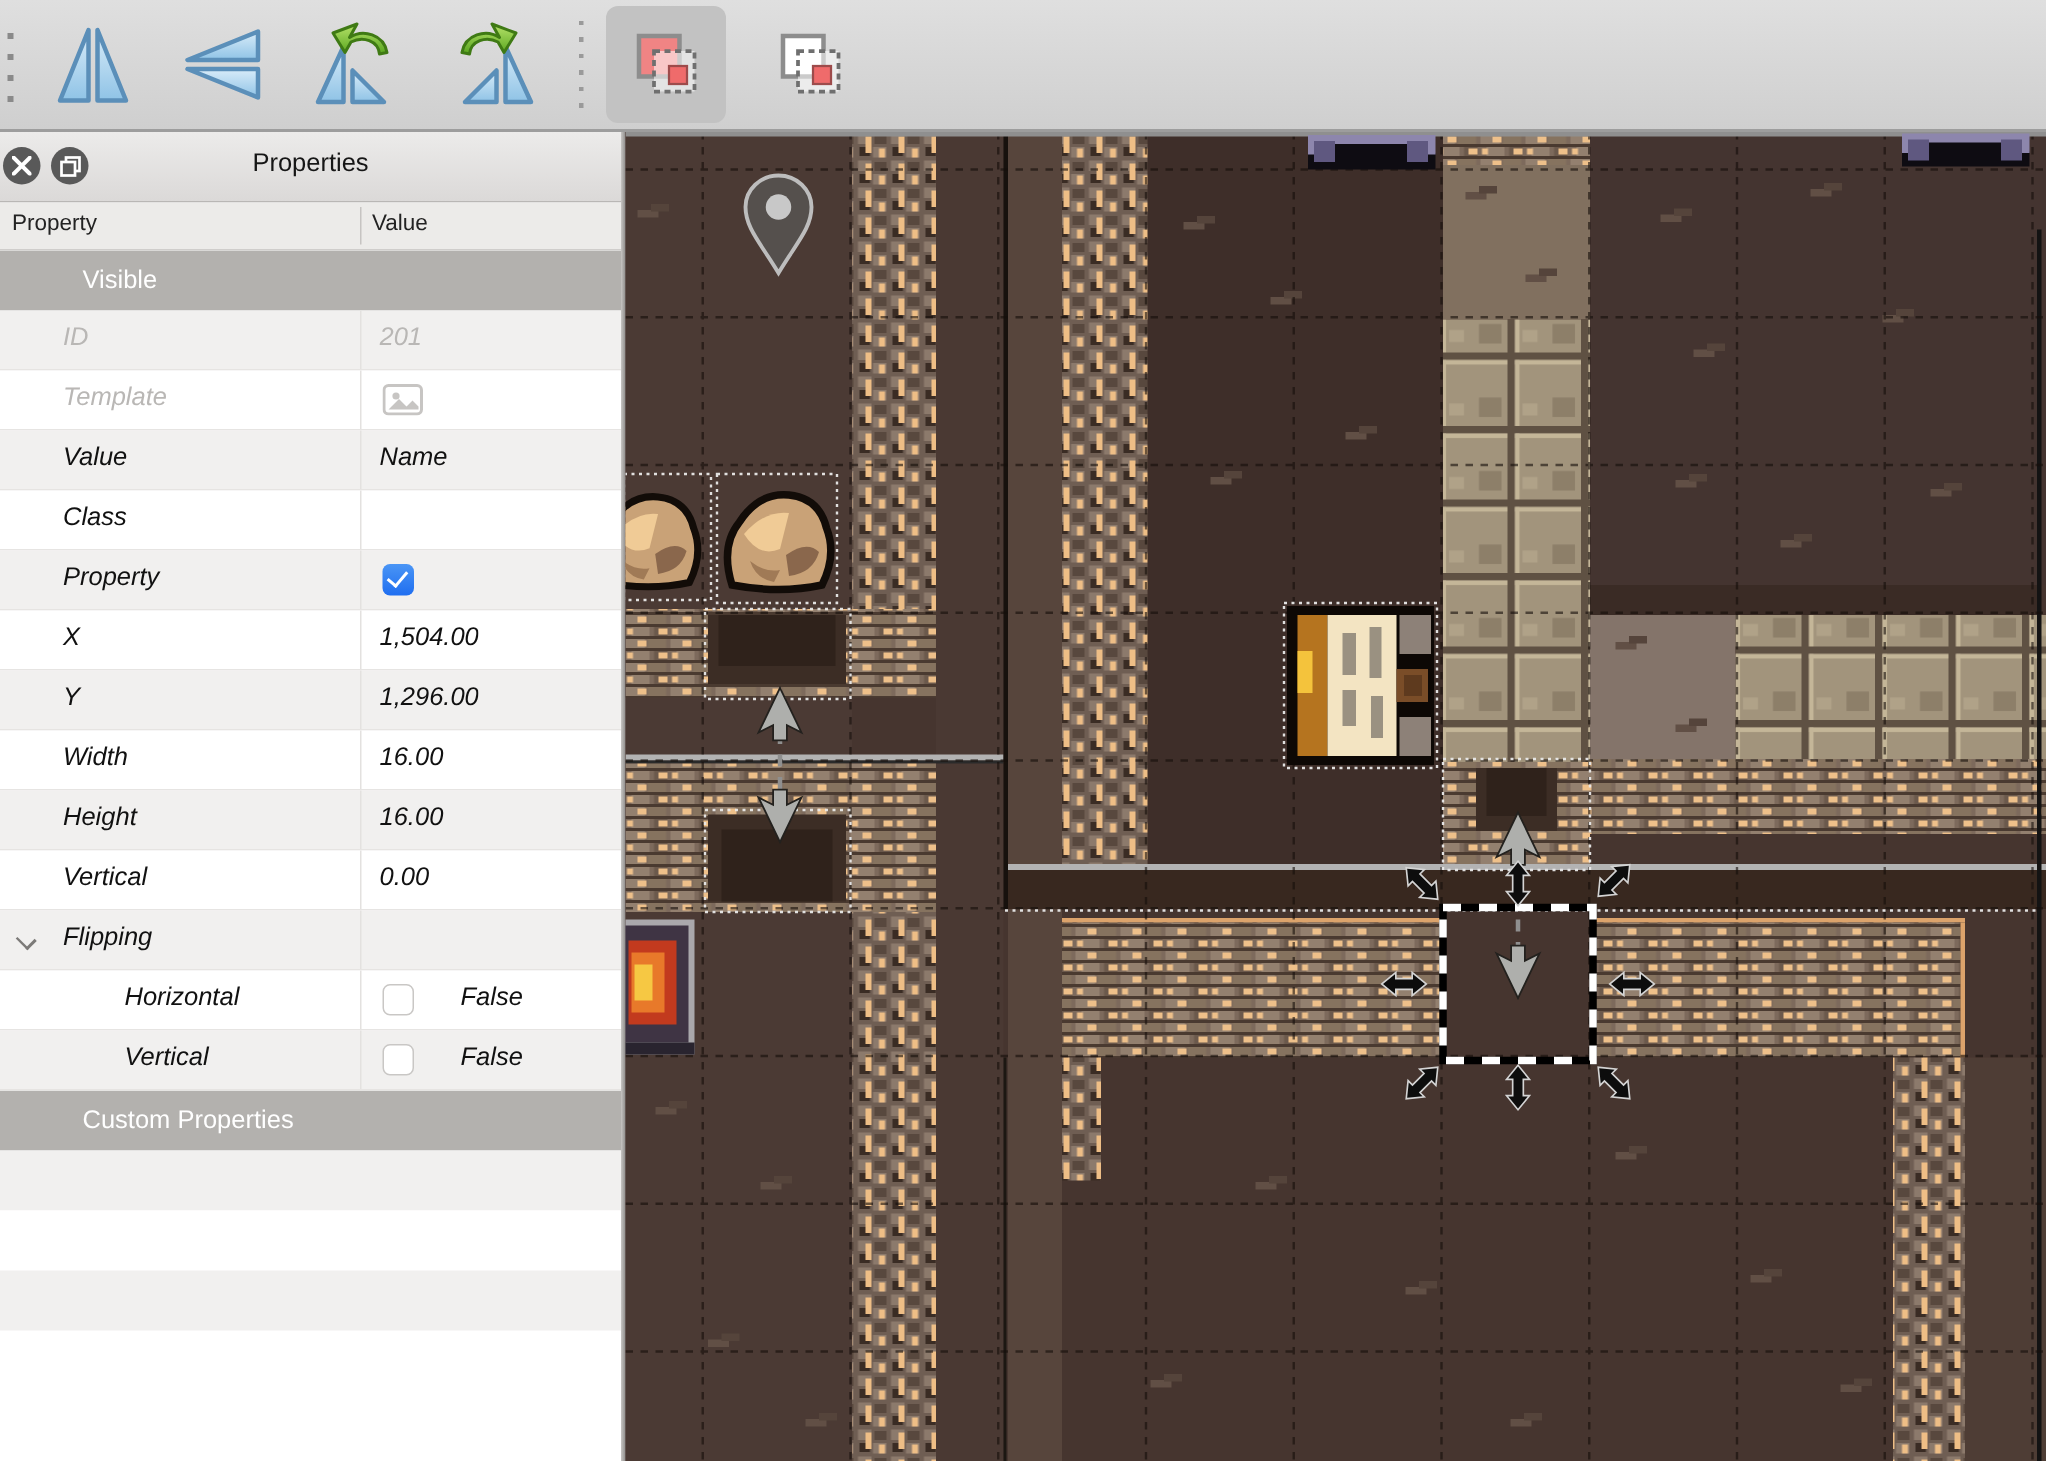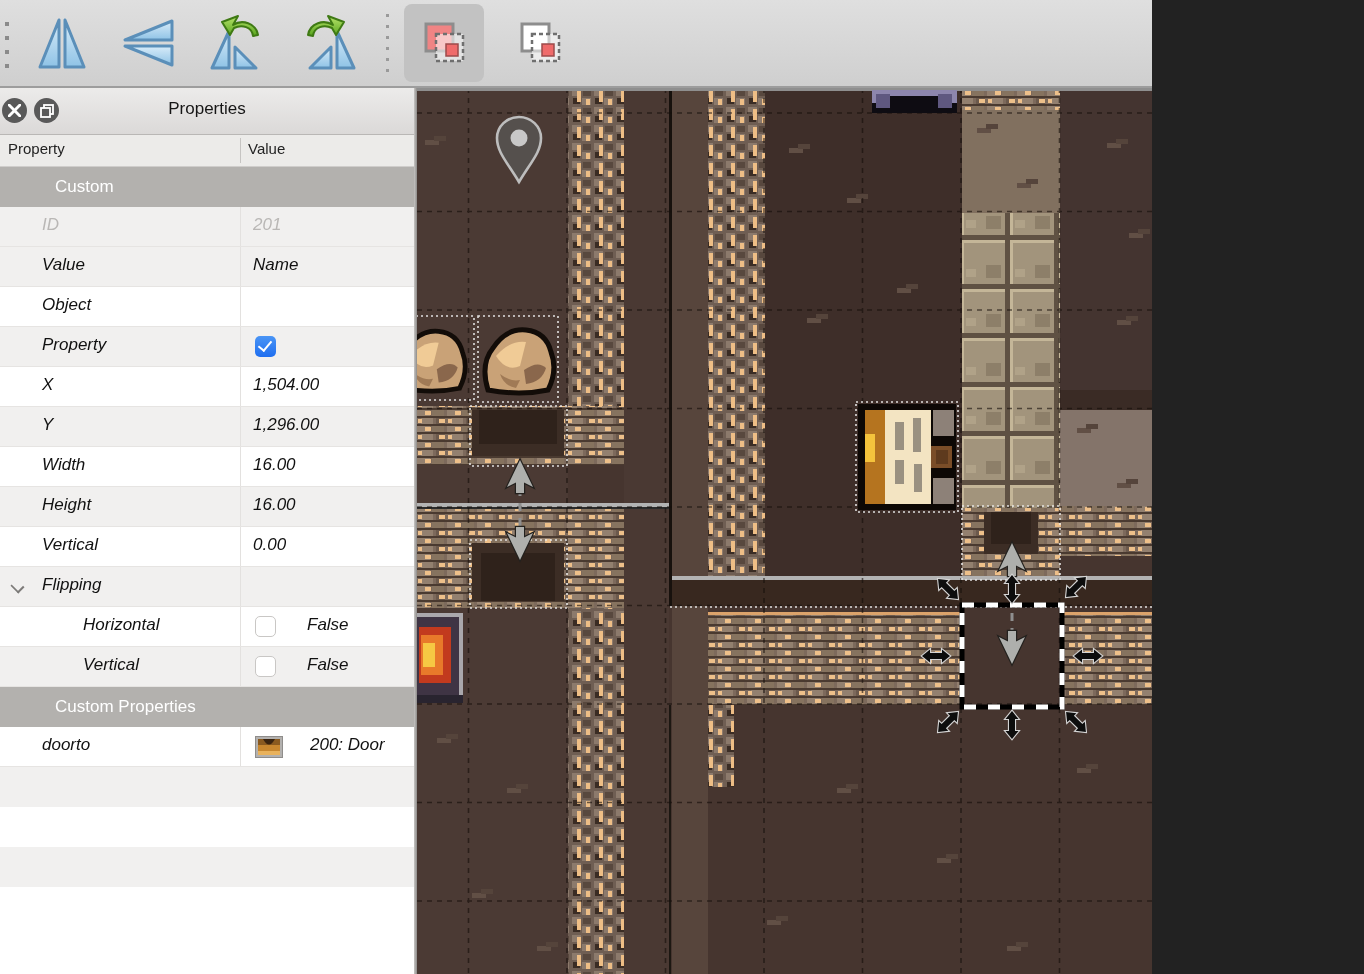--- a/index.html
+++ b/index.html
@@ -1,16 +1,16 @@
 <!DOCTYPE html>
 <html><head>
 <meta charset="utf-8">
 <style>
   html,body{margin:0;padding:0;background:#222;}
-  #app{position:relative;width:1152px;height:974px;overflow:hidden;background:#d6d6d6;
+  #app{position:relative;width:1364px;height:974px;overflow:hidden;background:#d6d6d6;
        font-family:"Liberation Sans",sans-serif;-webkit-font-smoothing:antialiased;}
 
   
   #toolbar{position:absolute;left:0;top:0;width:1364px;height:86px;
     background:linear-gradient(#dfdfdf,#cfcfcf);border-bottom:2px solid #9d9d9d;}
   .tb-handle{position:absolute;left:5px;top:22px;width:4px;height:48px;
     background:repeating-linear-gradient(#8a8a8a 0 4px,transparent 4px 14px);}
   .tb-btn{position:absolute;top:4px;width:80px;height:78px;display:flex;align-items:center;
     justify-content:center;border-radius:8px;}
   .tb-btn.active{background:#c2c2c2;}
@@ -142,33 +142,43 @@
           </svg>
     </div>
     <div id="panel-title">Properties</div>
   </div>
   <div id="panel-header">
     <span class="col-prop">Property</span>
     <span class="col-div"></span>
     <span class="col-val">Value</span>
   </div>
   <div id="prop-rows">
-        <div class="sec-row">Custom</div>
+        <div class="sec-row">Visible</div>
         <div class="prow odd disabled">
           <span class="plabel">ID</span>
           <span class="pdiv"></span>
           <span class="pvalue">201</span>
         </div>
+        <div class="prow even disabled">
+          <span class="plabel">Template</span>
+          <span class="pdiv"></span>
+          <svg class="vicon" width="27" height="21" viewBox="0 0 27 21">
+            <rect x="1" y="1" width="25" height="19" rx="3" fill="none" stroke="#c7c5c3" stroke-width="2"></rect>
+            <circle cx="9" cy="8" r="2.4" fill="#c7c5c3"></circle>
+            <path d="M4,17 L11,10 L16,15 L20,11 L24,15 L24,17 Z" fill="#c7c5c3"></path>
+          </svg>
+          <span class="pvalue"></span>
+        </div>
         <div class="prow odd">
           <span class="plabel">Value</span>
           <span class="pdiv"></span>
           <span class="pvalue">Name</span>
         </div>
         <div class="prow even">
-          <span class="plabel">Object</span>
+          <span class="plabel">Class</span>
           <span class="pdiv"></span>
           <span class="pvalue"></span>
         </div>
         <div class="prow odd">
           <span class="plabel">Property</span>
           <span class="pdiv"></span>
           <span class="cb checked"></span>
           <span class="pvalue"></span>
         </div>
         <div class="prow even">
@@ -208,32 +218,20 @@
           <span class="cb unchecked"></span>
           <span class="pvalue">False</span>
         </div>
         <div class="prow odd indent">
           <span class="plabel">Vertical</span>
           <span class="pdiv"></span>
           <span class="cb unchecked"></span>
           <span class="pvalue">False</span>
         </div>
         <div class="sec-row">Custom Properties</div>
-        <div class="prow even">
-          <span class="plabel">doorto</span>
-          <span class="pdiv"></span>
-          <svg class="vicon" width="28" height="22" viewBox="0 0 28 22">
-            <rect x="0.5" y="0.5" width="27" height="21" fill="#b3b1af" stroke="#8f8d8b"></rect>
-            <rect x="3" y="3" width="22" height="16" fill="#c8872f"></rect>
-            <rect x="3" y="3" width="22" height="6" fill="#8a5a20"></rect>
-            <path d="M8,3 Q14,14 20,3 Z" fill="#3a2410"></path>
-            <rect x="3" y="15" width="22" height="4" fill="#e9b25c"></rect>
-          </svg>
-          <span class="pvalue">200: Door</span>
-        </div>
       </div>
   <div class="stripe g"></div>
   <div class="stripe w"></div>
   <div class="stripe g"></div>
 </div>
 <div id="panel-map-border"></div>
 
 <div id="map">
 <svg width="947" height="886" viewBox="0 0 947 886">
   <defs>

